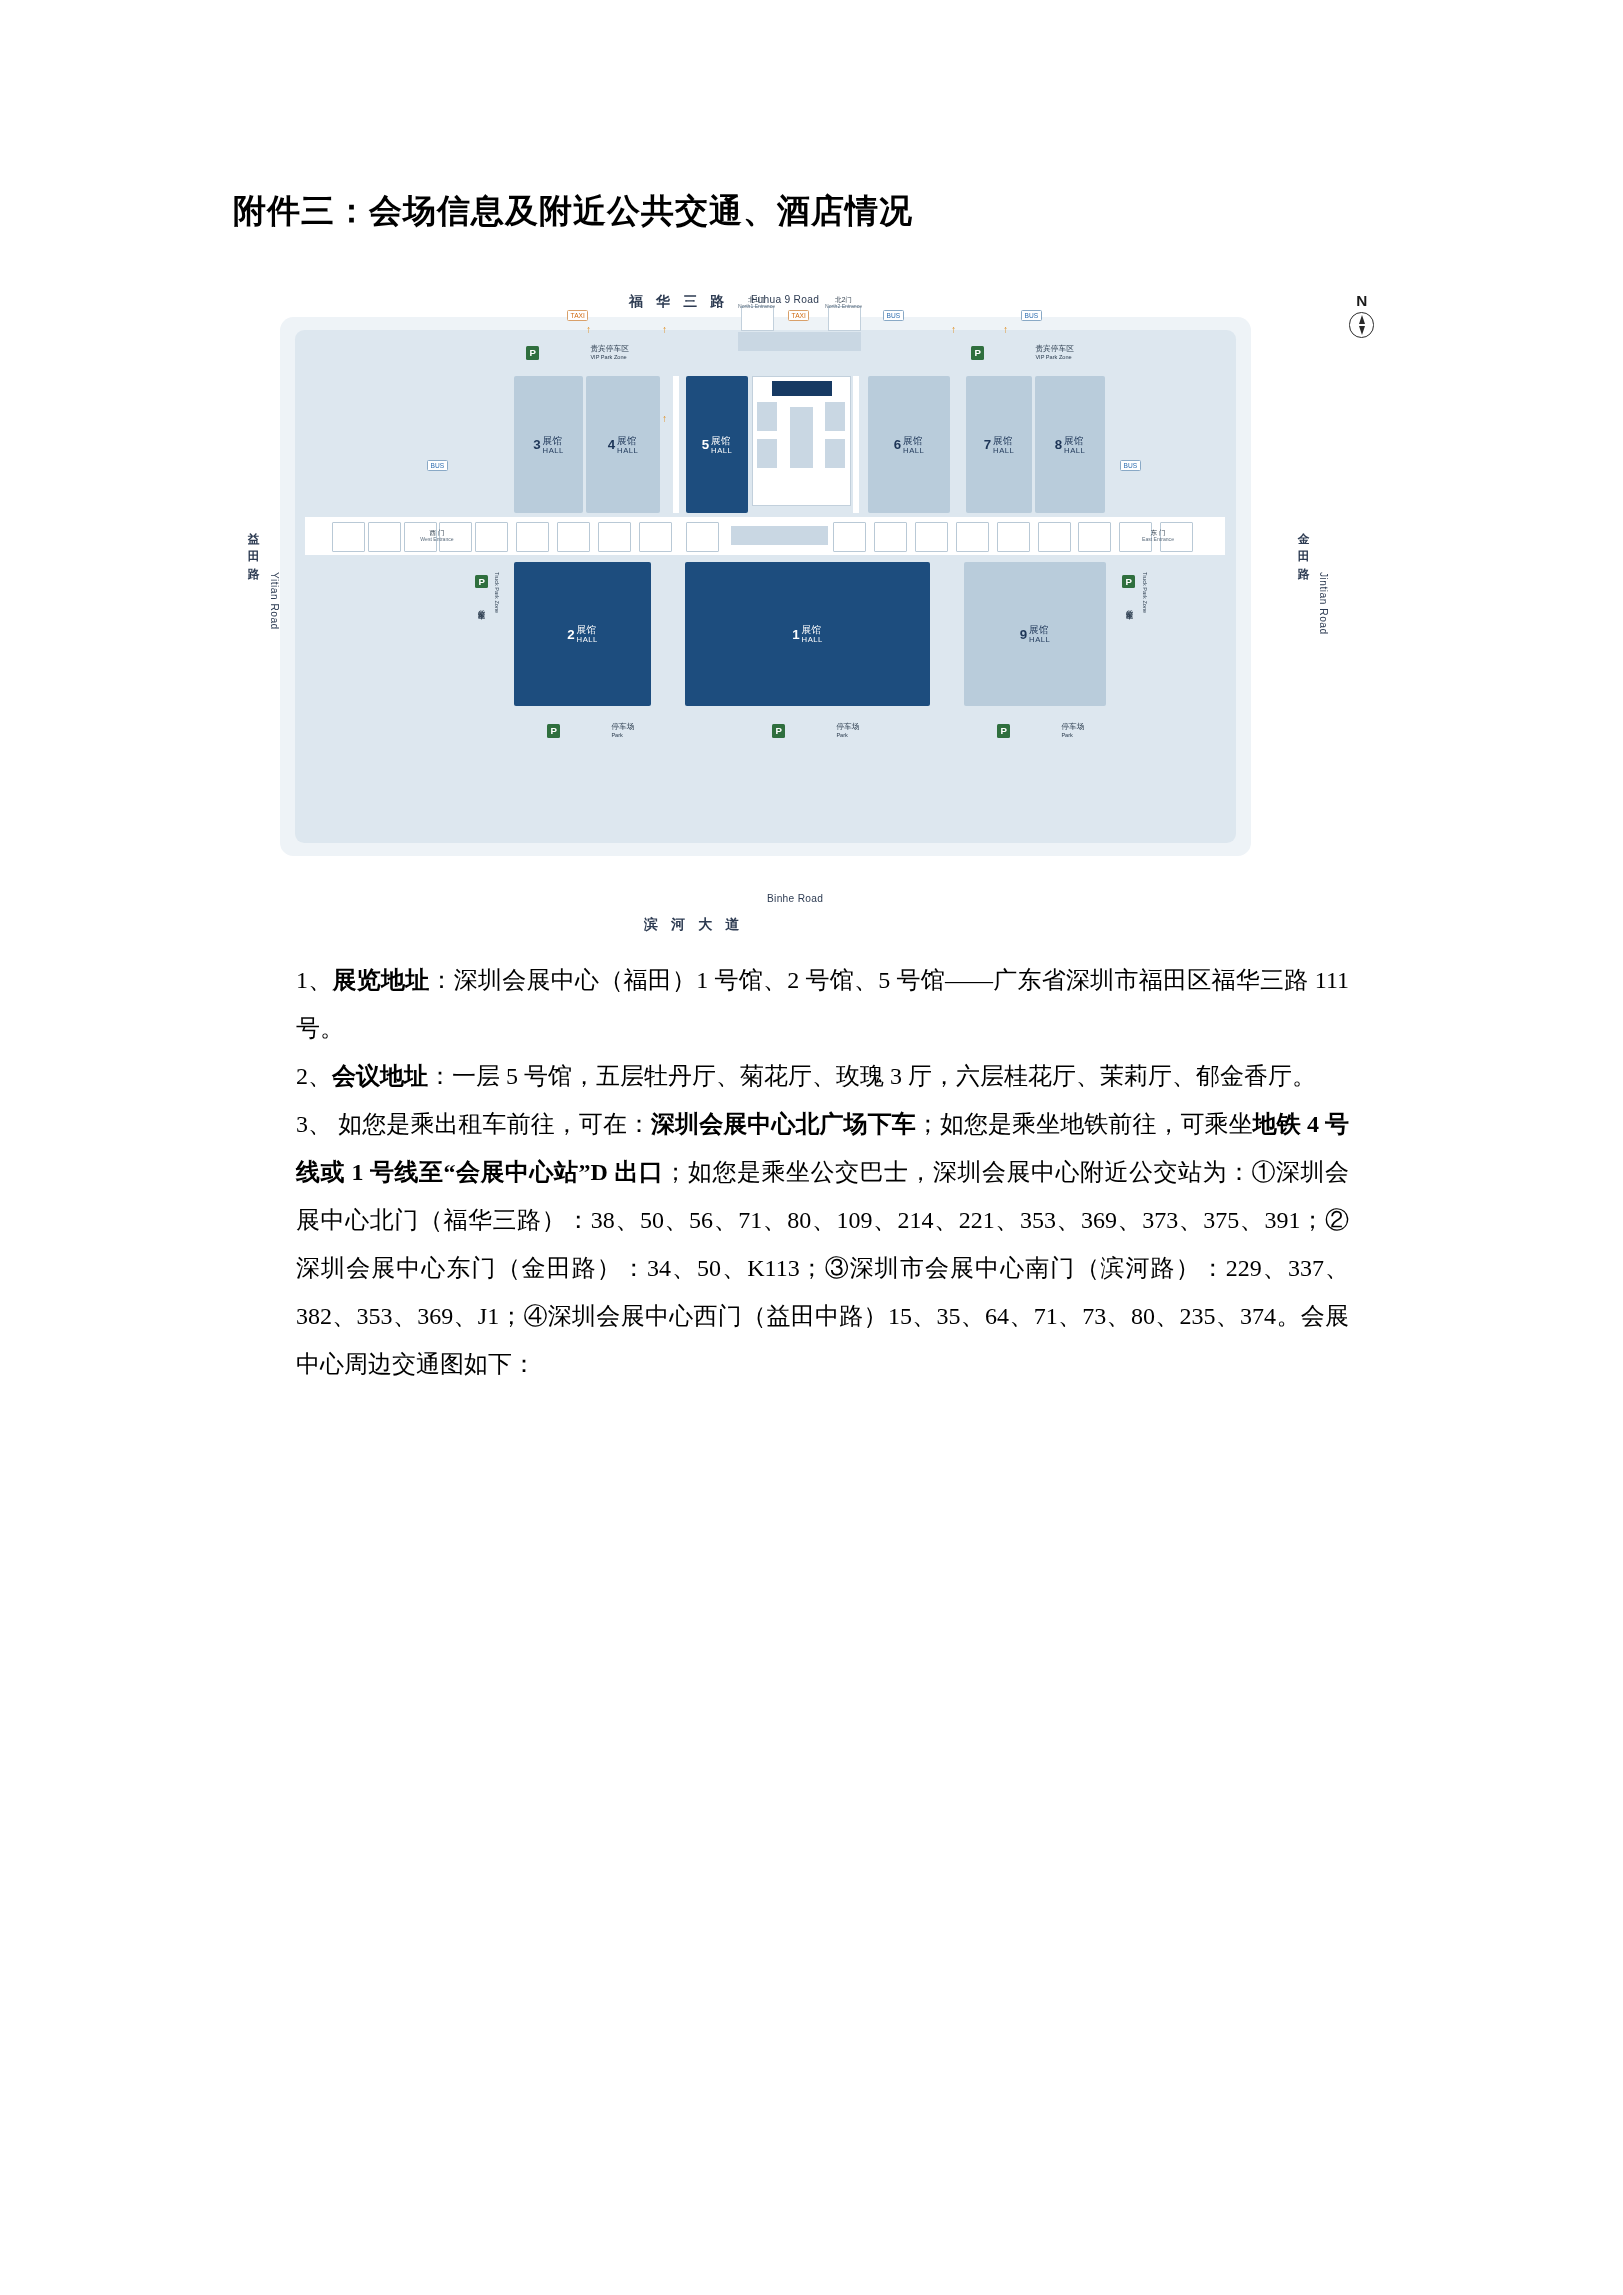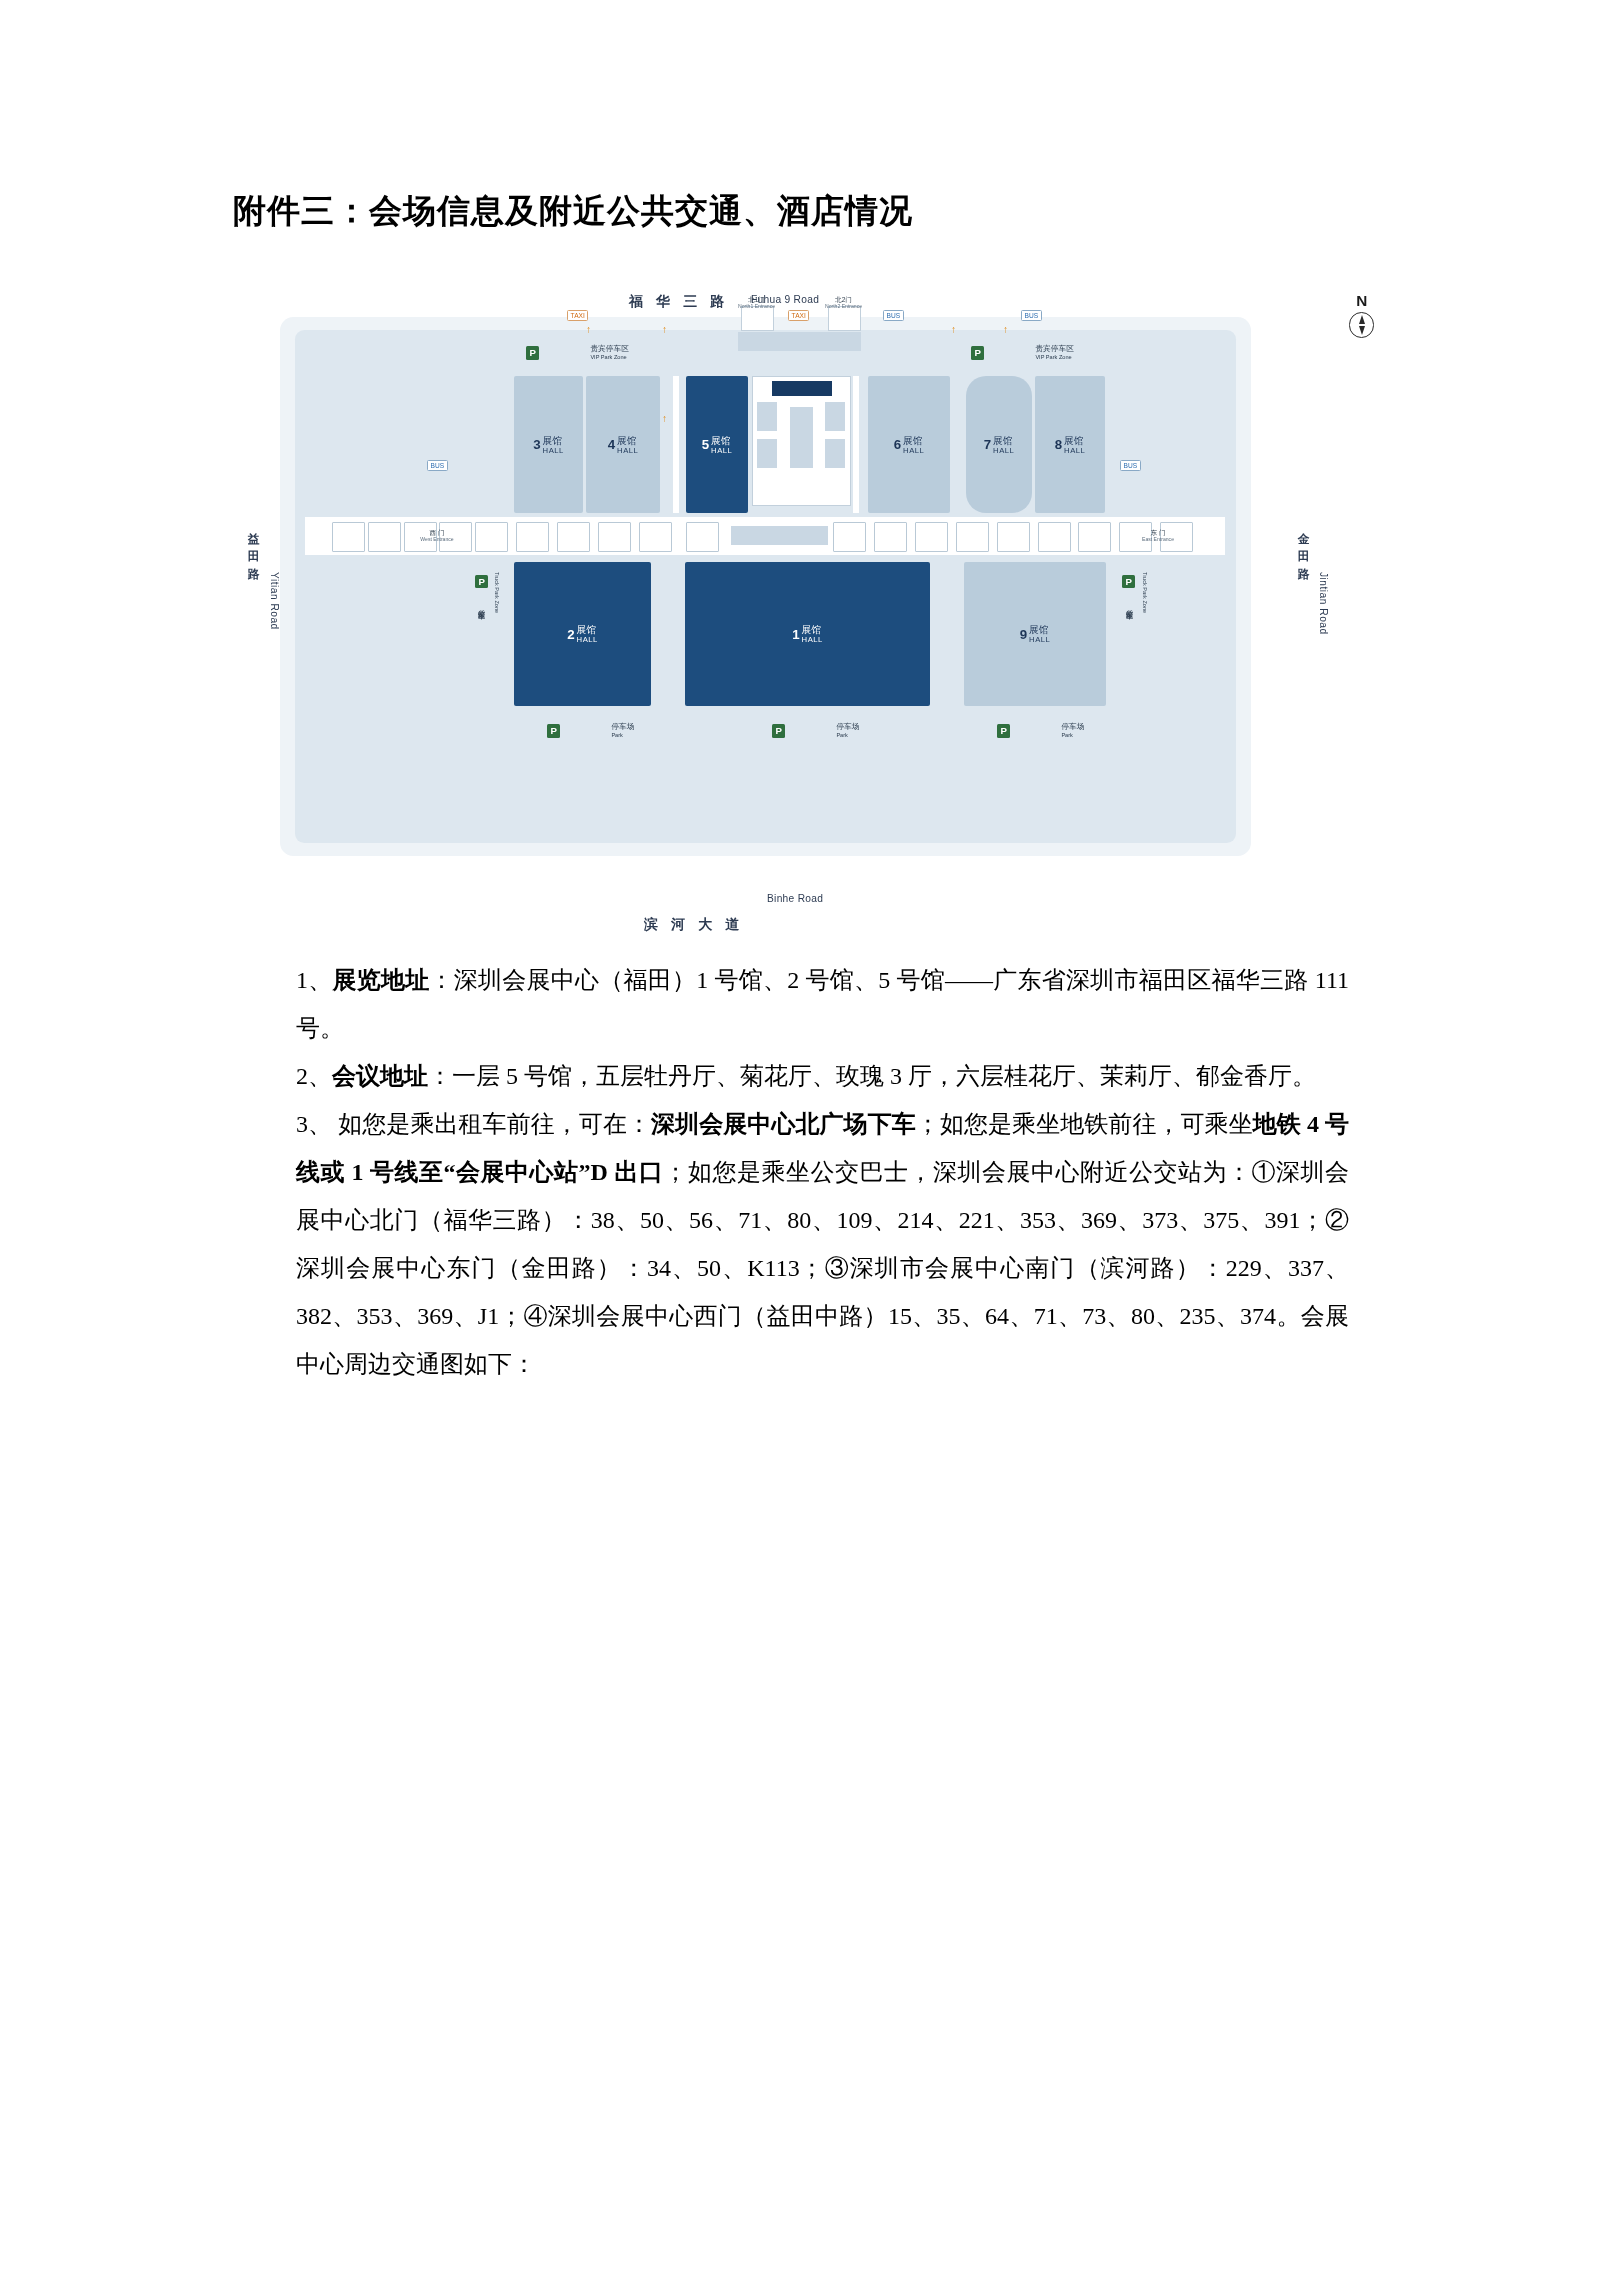--- a/index.html
+++ b/index.html
@@ -405,21 +405,21 @@
     <div class="hall hall-dark" style="left:446px; top:90px; width:62px; height:137px;">
       <div class="hall-lbl">
         <span class="n">5</span><span class="t"><span class="hall-cn">展馆</span><br><span class="hall-en">HALL</span></span>
       </div>
     </div>
     <div class="hall hall-light" style="left:628px; top:90px; width:82px; height:137px;">
       <div class="hall-lbl">
         <span class="n">6</span><span class="t"><span class="hall-cn">展馆</span><br><span class="hall-en">HALL</span></span>
       </div>
     </div>
-    <div class="hall hall-light" style="left:726px; top:90px; width:66px; height:137px;border-radius:20px;">
+    <div class="hall hall-light" style="left:726px; top:90px; width:66px; height:137px;">
       <div class="hall-lbl">
         <span class="n">7</span><span class="t"><span class="hall-cn">展馆</span><br><span class="hall-en">HALL</span></span>
       </div>
     </div>
     <div class="hall hall-light" style="left:795px; top:90px; width:70px; height:137px;">
       <div class="hall-lbl">
         <span class="n">8</span><span class="t"><span class="hall-cn">展馆</span><br><span class="hall-en">HALL</span></span>
       </div>
     </div>
 

